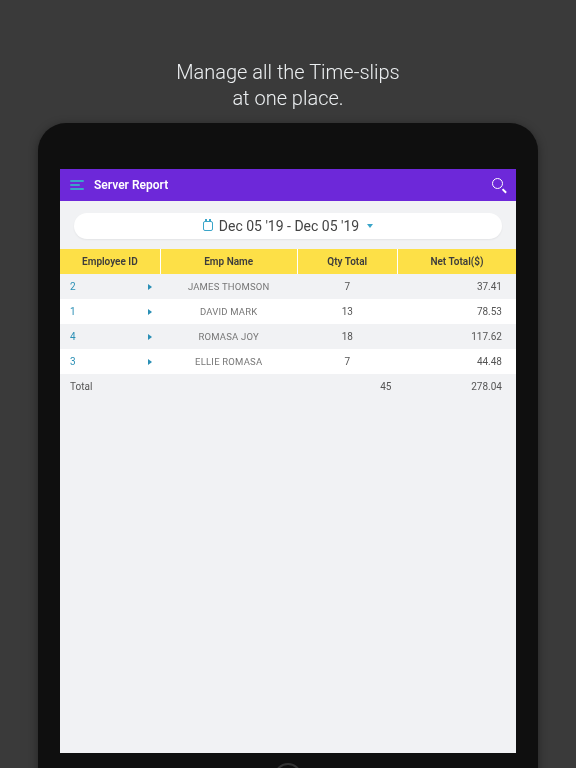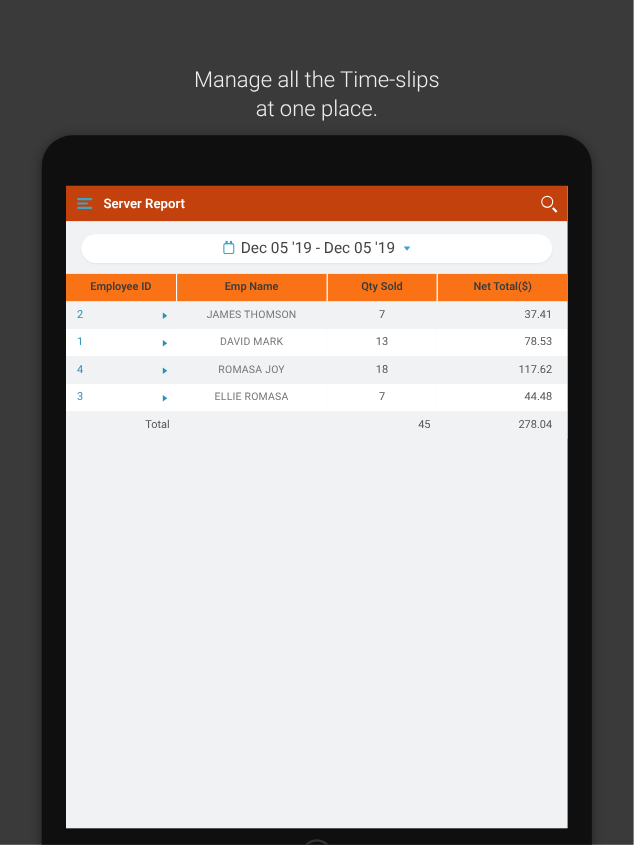--- a/index.html
+++ b/index.html
@@ -1,46 +1,46 @@
 <!DOCTYPE html>
 <html><head>
 <meta charset="utf-8">
 <style>
   * { box-sizing: border-box; margin: 0; padding: 0; font-family: -apple-system, BlinkMacSystemFont, "Segoe UI", Roboto, sans-serif; }
   body { background: #3a3a3a; width: 576px; height: 768px; overflow: hidden; }
   .promo-text { color: #eceff1; text-align: center; font-size: 20px; font-weight: 300; padding: 14px 0 12px; line-height: 1.3; margin-top: 45px; }
   .tablet { width: 500px; height: 680px; background: #0f0f0f; border-radius: 28px; margin: 0 auto; padding: 46px 22px 50px; position: relative; box-shadow: 0 2px 10px rgba(0,0,0,0.4); }
   .home-btn { position: absolute; bottom: 12px; left: 50%; transform: translateX(-50%); width: 28px; height: 28px; border: 2px solid #333; border-radius: 50%; }
   .screen { width: 100%; height: 100%; background: #f1f2f4; overflow: hidden; position: relative; }
-  .topbar { background: #c2410c; color: #fff; height: 32px; display: flex; align-items: center; padding: 0 10px; }
+  .topbar { background: #6d28d9; color: #fff; height: 32px; display: flex; align-items: center; padding: 0 10px; }
   .menu-icon { display: inline-flex; flex-direction: column; gap: 2px; margin-right: 10px; cursor: pointer; }
   .menu-icon span { display:block; height: 2px; background: #3aa5c9; border-radius: 1px; }
   .menu-icon span:nth-child(1){width:14px;} .menu-icon span:nth-child(2){width:10px;} .menu-icon span:nth-child(3){width:14px;}
   .topbar-title { font-size: 12px; font-weight: 600; }
   .search-icon { margin-left: auto; width: 14px; height: 14px; position: relative; cursor:pointer; }
   .search-icon::before { content:''; position:absolute; width:9px; height:9px; border:1.5px solid #fff; border-radius:50%; left:0; top:0; }
   .search-icon::after { content:''; position:absolute; width:5px; height:1.5px; background:#fff; transform:rotate(45deg); right:-1px; bottom:1px; }
   .date-area { padding: 12px 14px 10px; }
   .date-pill { background:#fff; border-radius: 16px; height: 26px; display:flex; align-items:center; justify-content:center; gap:6px; font-size:14px; color:#444; box-shadow:0 1px 2px rgba(0,0,0,0.06); cursor:pointer; }
   .cal-icon { width:10px; height:10px; border:1.2px solid #3aa5c9; border-radius:2px; position:relative; }
   .cal-icon::before { content:''; position:absolute; top:-3px; left:1px; width:2px; height:3px; background:#3aa5c9; box-shadow: 4px 0 0 #3aa5c9; }
   .caret-down { width:0; height:0; border-left:3px solid transparent; border-right:3px solid transparent; border-top:4px solid #3aa5c9; margin-left:2px;}
   .tbl { width:100%; border-collapse:collapse; font-size:10px; }
-  .tbl th { background:#f97316; color:#3c3c3c; font-weight:600; text-align:center; padding:7px 4px; border-right:1px solid #fff; }
+  .tbl th { background:#fde047; color:#3c3c3c; font-weight:600; text-align:center; padding:7px 4px; border-right:1px solid #fff; }
   .tbl th:last-child { border-right:none; }
   .tbl th:first-child { text-align:center; }
   .tbl td { padding:7px 6px; text-align:center; color:#555; background:#fff; }
   .tbl tr.alt td { background:#f1f2f4; }
   .tbl td.id-cell { color:#2a8fb5; text-align:left; padding-left:10px; position:relative; cursor:pointer; }
   .tbl td.id-cell .chev { position:absolute; right:8px; top:50%; transform:translateY(-50%); width:0; height:0; border-top:3px solid transparent; border-bottom:3px solid transparent; border-left:4px solid #2a8fb5; }
   .tbl td.name-cell { color:#777; font-size:9.5px; letter-spacing:0.2px; }
   .tbl td.num-cell { text-align:center; }
   .tbl td.net-cell { text-align:right; padding-right:14px; }
   .tbl tr.total td { background:#f1f2f4; color:#555;text-align:right; }
-  .tbl tr.total td:first-child { text-align:right; padding-left:10px; color:#555; }
+  .tbl tr.total td:first-child { text-align:left; padding-left:10px; color:#555; }
   .col-id{width:22%;} .col-name{width:30%;} .col-qty{width:22%;} .col-net{width:26%;}
 </style>
 </head>
 <body>
 
 <div class="promo-text">
   <div>Manage all the Time-slips</div>
   <div>at one place.</div>
 </div>
 
@@ -69,21 +69,21 @@
       <colgroup>
           <col class="col-id">
           <col class="col-name">
           <col class="col-qty">
           <col class="col-net">
         </colgroup>
       <thead>
         <tr>
           <th>Employee ID</th>
           <th>Emp Name</th>
-          <th>Qty Sold</th>
+          <th>Qty Total</th>
           <th>Net Total($)</th>
         </tr>
       </thead>
       <tbody>
         <tr class="alt">
           <td class="id-cell"><span>2</span><span class="chev"></span></td>
           <td class="name-cell">JAMES THOMSON</td>
           <td class="num-cell">7</td>
           <td class="net-cell">37.41</td>
         </tr>

